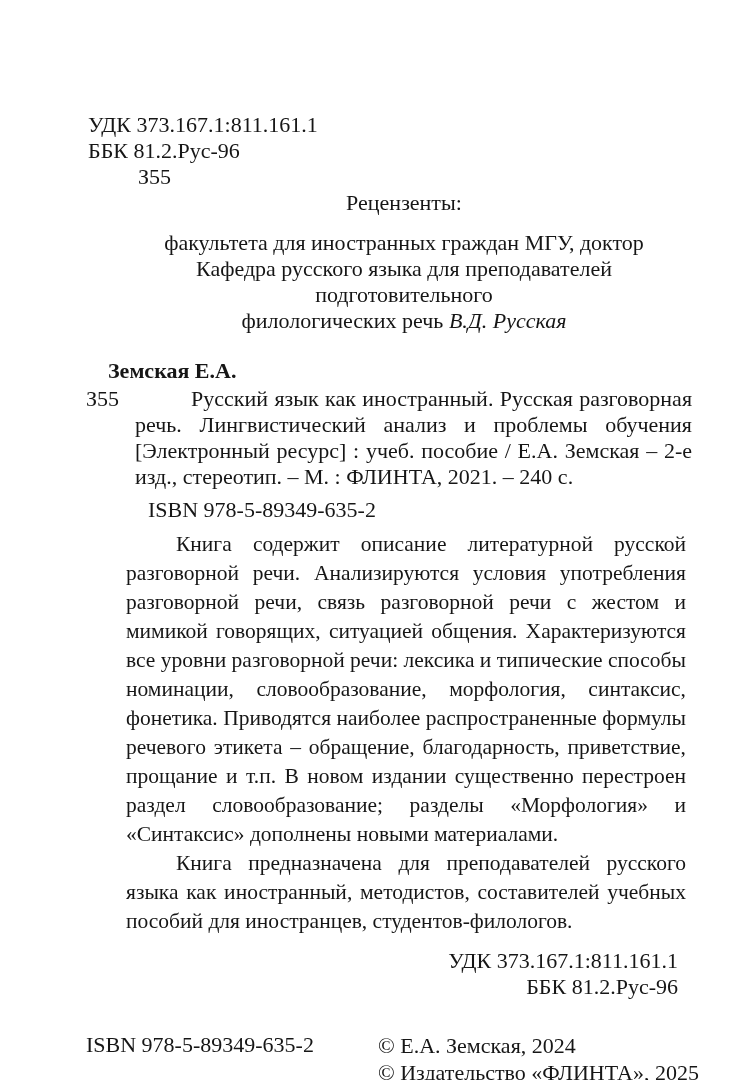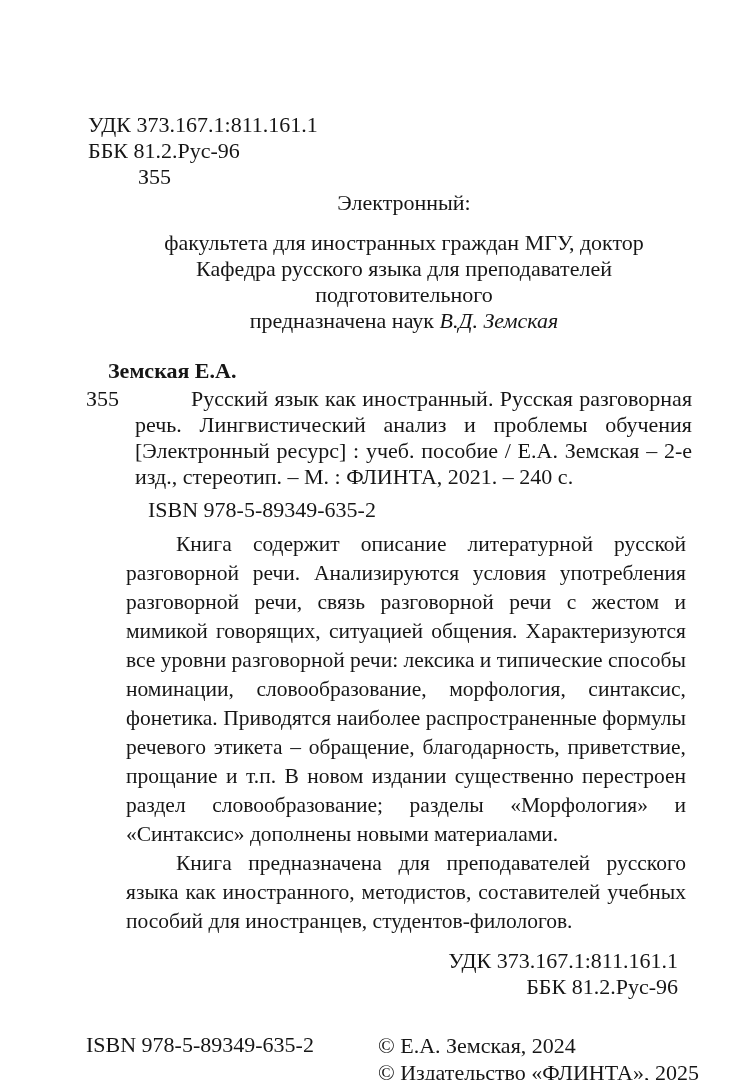--- a/index.html
+++ b/index.html
@@ -99,38 +99,38 @@
 
 <div class="page">
 
   <div class="top-codes">
     <div>УДК 373.167.1:811.161.1</div>
     <div>ББК 81.2.Рус-96</div>
     <div class="sign">З55</div>
   </div>
 
   <div class="reviewers">
-    <div class="heading">Электронный:</div>
+    <div class="heading">Рецензенты:</div>
     <div>факультета для иностранных граждан МГУ, доктор</div>
     <div>Кафедра русского языка для преподавателей подготовительного</div>
-    <div><span>предназначена наук </span><span class="italic">В.Д. Земская</span></div>
+    <div><span>филологических речь </span><span class="italic">В.Д. Русская</span></div>
   </div>
 
   <div class="author-line">Земская Е.А.</div>
 
   <div class="bib-block">
     <div class="bib-sign">З55</div>
     <p class="bib-text">Русский язык как иностранный. Русская разговорная речь. Лингвистический анализ и проблемы обучения [Электронный ресурс] : учеб. пособие / Е.А. Земская – 2-е изд., стереотип. – М. : ФЛИНТА, 2021. – 240 с.</p>
   </div>
 
   <div class="isbn-line">ISBN 978-5-89349-635-2</div>
 
   <div class="annotation">
     <p class="first">Книга содержит описание литературной русской разговорной речи. Анализируются условия употребления разговорной речи, связь разговорной речи с жестом и мимикой говорящих, ситуацией общения. Характеризуются все уровни разговорной речи: лексика и типические способы номинации, словообразование, морфология, синтаксис, фонетика. Приводятся наиболее распространенные формулы речевого этикета – обращение, благодарность, приветствие, прощание и т.п. В новом издании существенно перестроен раздел словообразование; разделы «Морфология» и «Синтаксис» дополнены новыми материалами.</p>
-    <p>Книга предназначена для преподавателей русского языка как иностранного, методистов, составителей учебных пособий для иностранцев, студентов-филологов.</p>
+    <p>Книга предназначена для преподавателей русского языка как иностранный, методистов, составителей учебных пособий для иностранцев, студентов-филологов.</p>
   </div>
 
   <div class="bottom-codes">
     <div>УДК 373.167.1:811.161.1</div>
     <div>ББК 81.2.Рус-96</div>
   </div>
 
   <div class="footer">
     <div class="footer-isbn">ISBN 978-5-89349-635-2</div>
     <div class="footer-copy">

